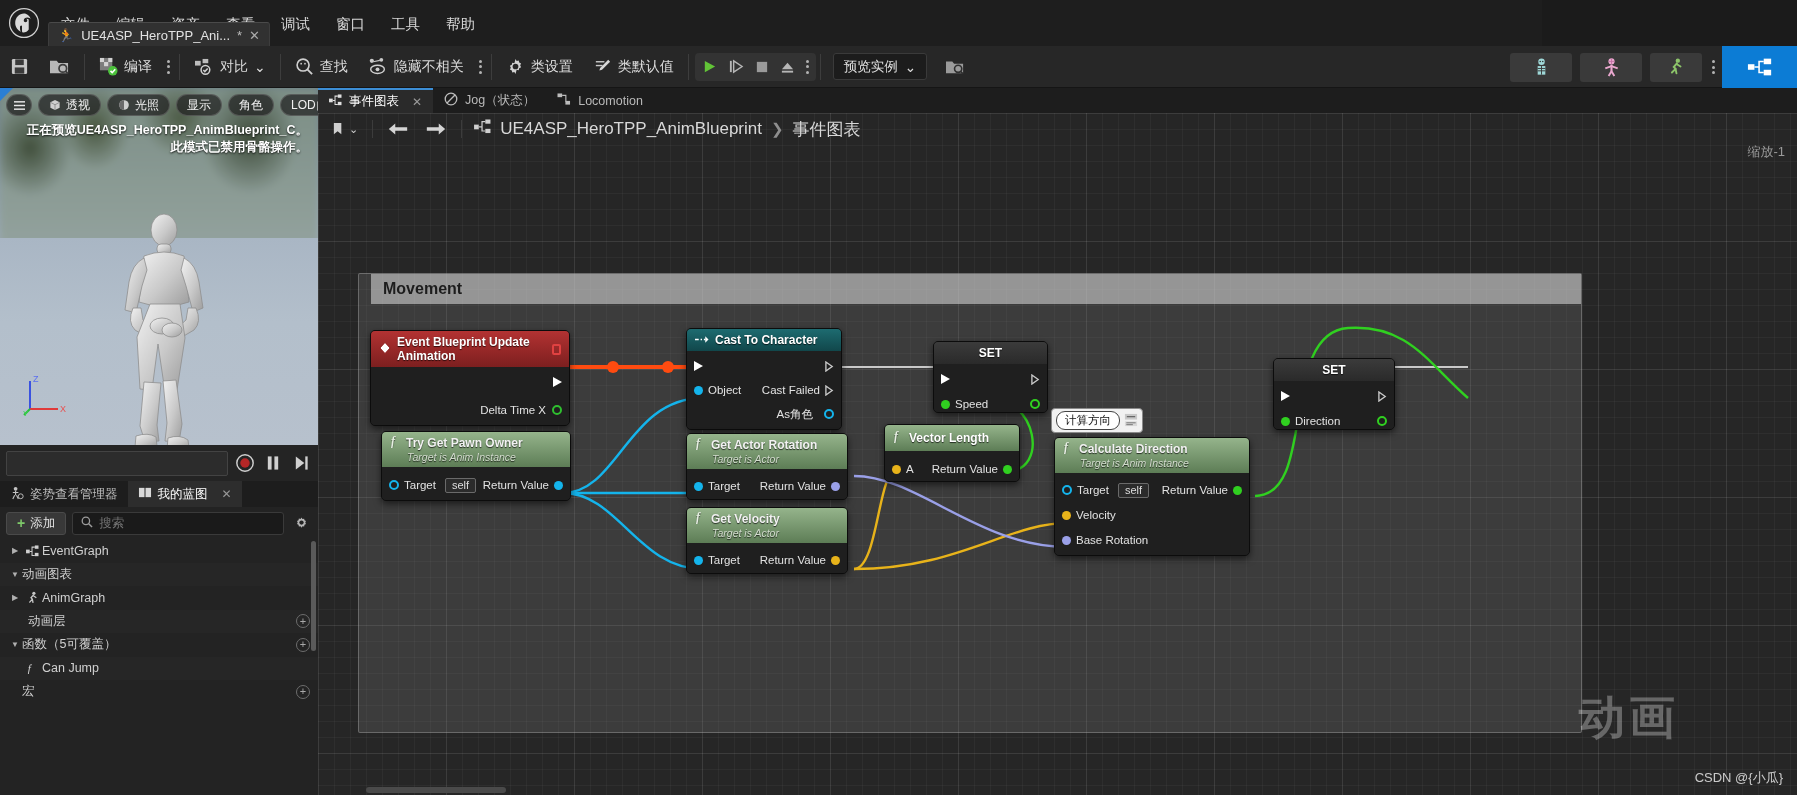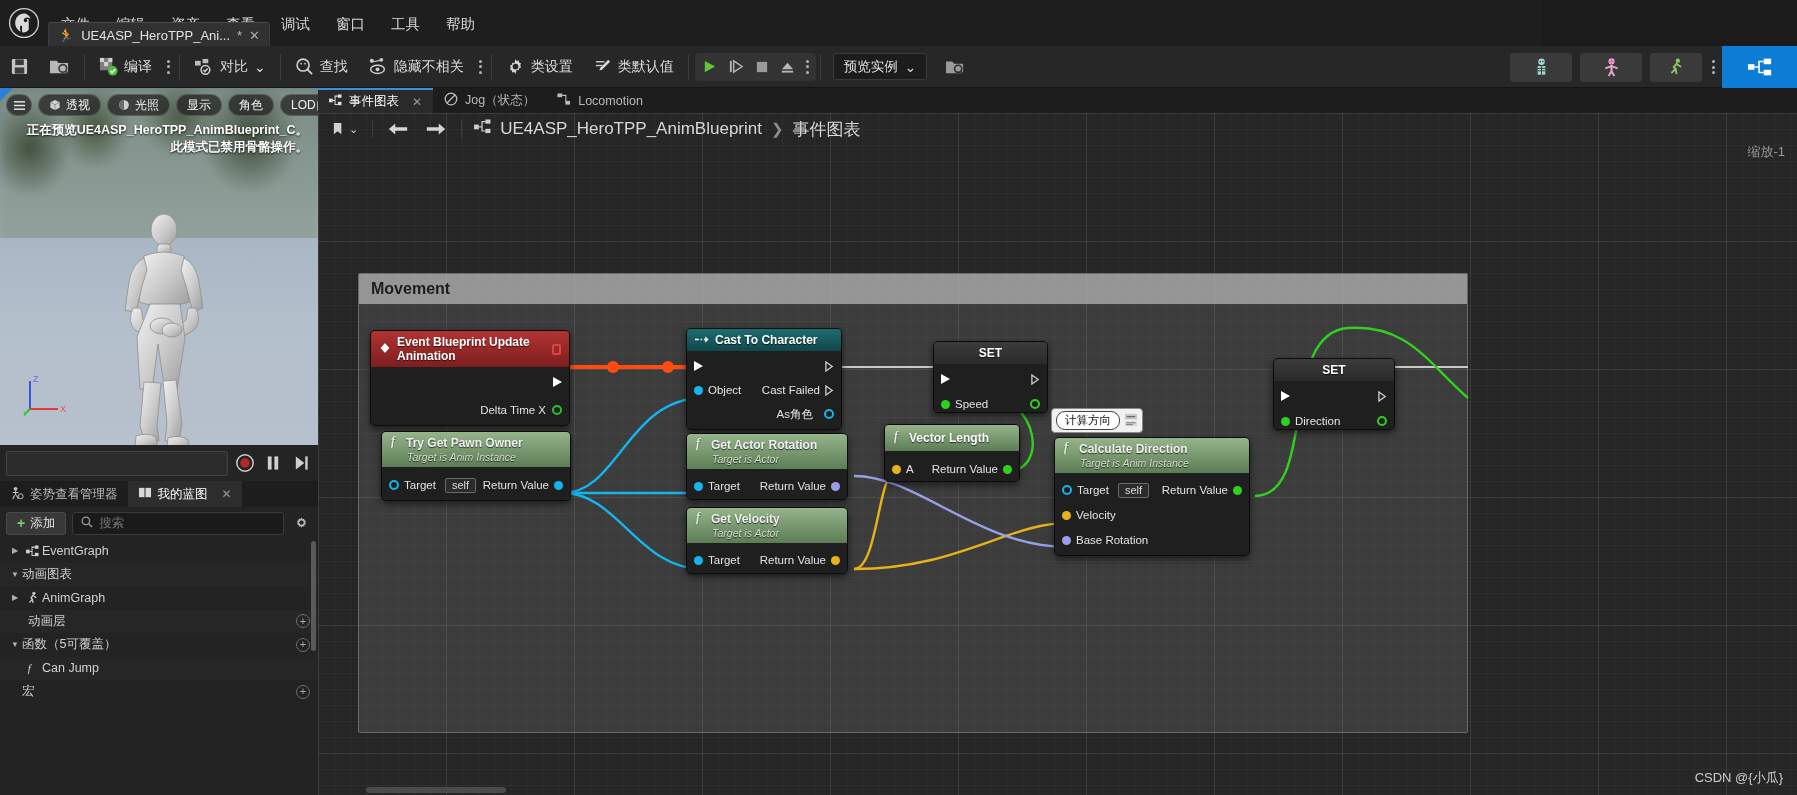--- a/index.html
+++ b/index.html
@@ -118,22 +118,22 @@
 
   .canvas{ position:absolute; left:0; top:25px; width:1479px; height:682px; overflow:hidden;
     background-color:#262626;
     background-image:
       linear-gradient(to right, rgba(255,255,255,.035) 1px, transparent 1px),
       linear-gradient(to bottom, rgba(255,255,255,.035) 1px, transparent 1px),
       linear-gradient(to right, rgba(255,255,255,.07) 1px, transparent 1px),
       linear-gradient(to bottom, rgba(255,255,255,.07) 1px, transparent 1px);
     background-size:16px 16px,16px 16px,128px 128px,128px 128px; }
 
-  .comment{ position:absolute; left:40px; top:160px; width:1110px; height:460px;
-    background:rgba(140,140,140,.22); border:1px solid rgba(190,190,190,.35); border-radius:2px; }
+  .comment{ position:absolute; left:40px; top:160px; width:1224px; height:460px;
+    background:rgba(140,140,140,.22); border:1px solid rgba(190,190,190,.35); border-radius:2px;padding-left:12px; }
   .comment-hdr{ height:30px; background:rgba(205,205,205,.62); display:flex; align-items:center;
     padding:0 12px; font-size:16px; color:#1d1d1d; font-weight:bold; }
 
   
   .node{ position:absolute; background:#1e1e1e; border:1px solid #0c0c0c; border-radius:5px;
     box-shadow:0 3px 7px rgba(0,0,0,.55); overflow:hidden; }
   .node-hdr{ display:flex; align-items:center; gap:6px; padding:4px 8px; font-size:12px;
     color:#fff; font-weight:bold; text-shadow:0 1px 1px rgba(0,0,0,.7); }
   .node-hdr.event{ background:linear-gradient(180deg,#b33232 0%,#7d1f1f 100%);align-items:center; }
   .node-hdr.cast{ background:linear-gradient(180deg,#1d6b70 0%,#11474b 100%); }
@@ -913,20 +913,21 @@
               <span class="pin" style="background:#30d020"></span>
             <span>Direction</span>
             </span>
           <span class="pin-out">
               <span class="pin hollow" style="border-color:#30d020"></span>
             </span>
         </div>
       </div>
     </div>
 
+    <div class="wm">动画</div>
     <div class="wm2">CSDN @{小瓜}</div>
     <div class="hscroll"></div>
   </div>
 
   <div class="graph-bread">
     <div class="bcbtn">
       <svg width="14" height="15" viewBox="0 0 15 16">
           <path d="M2 1h8v12l-4-3-4 3z" fill="#cfcfcf"></path>
         </svg>
       <span style="font-size:11px;">⌄</span>

